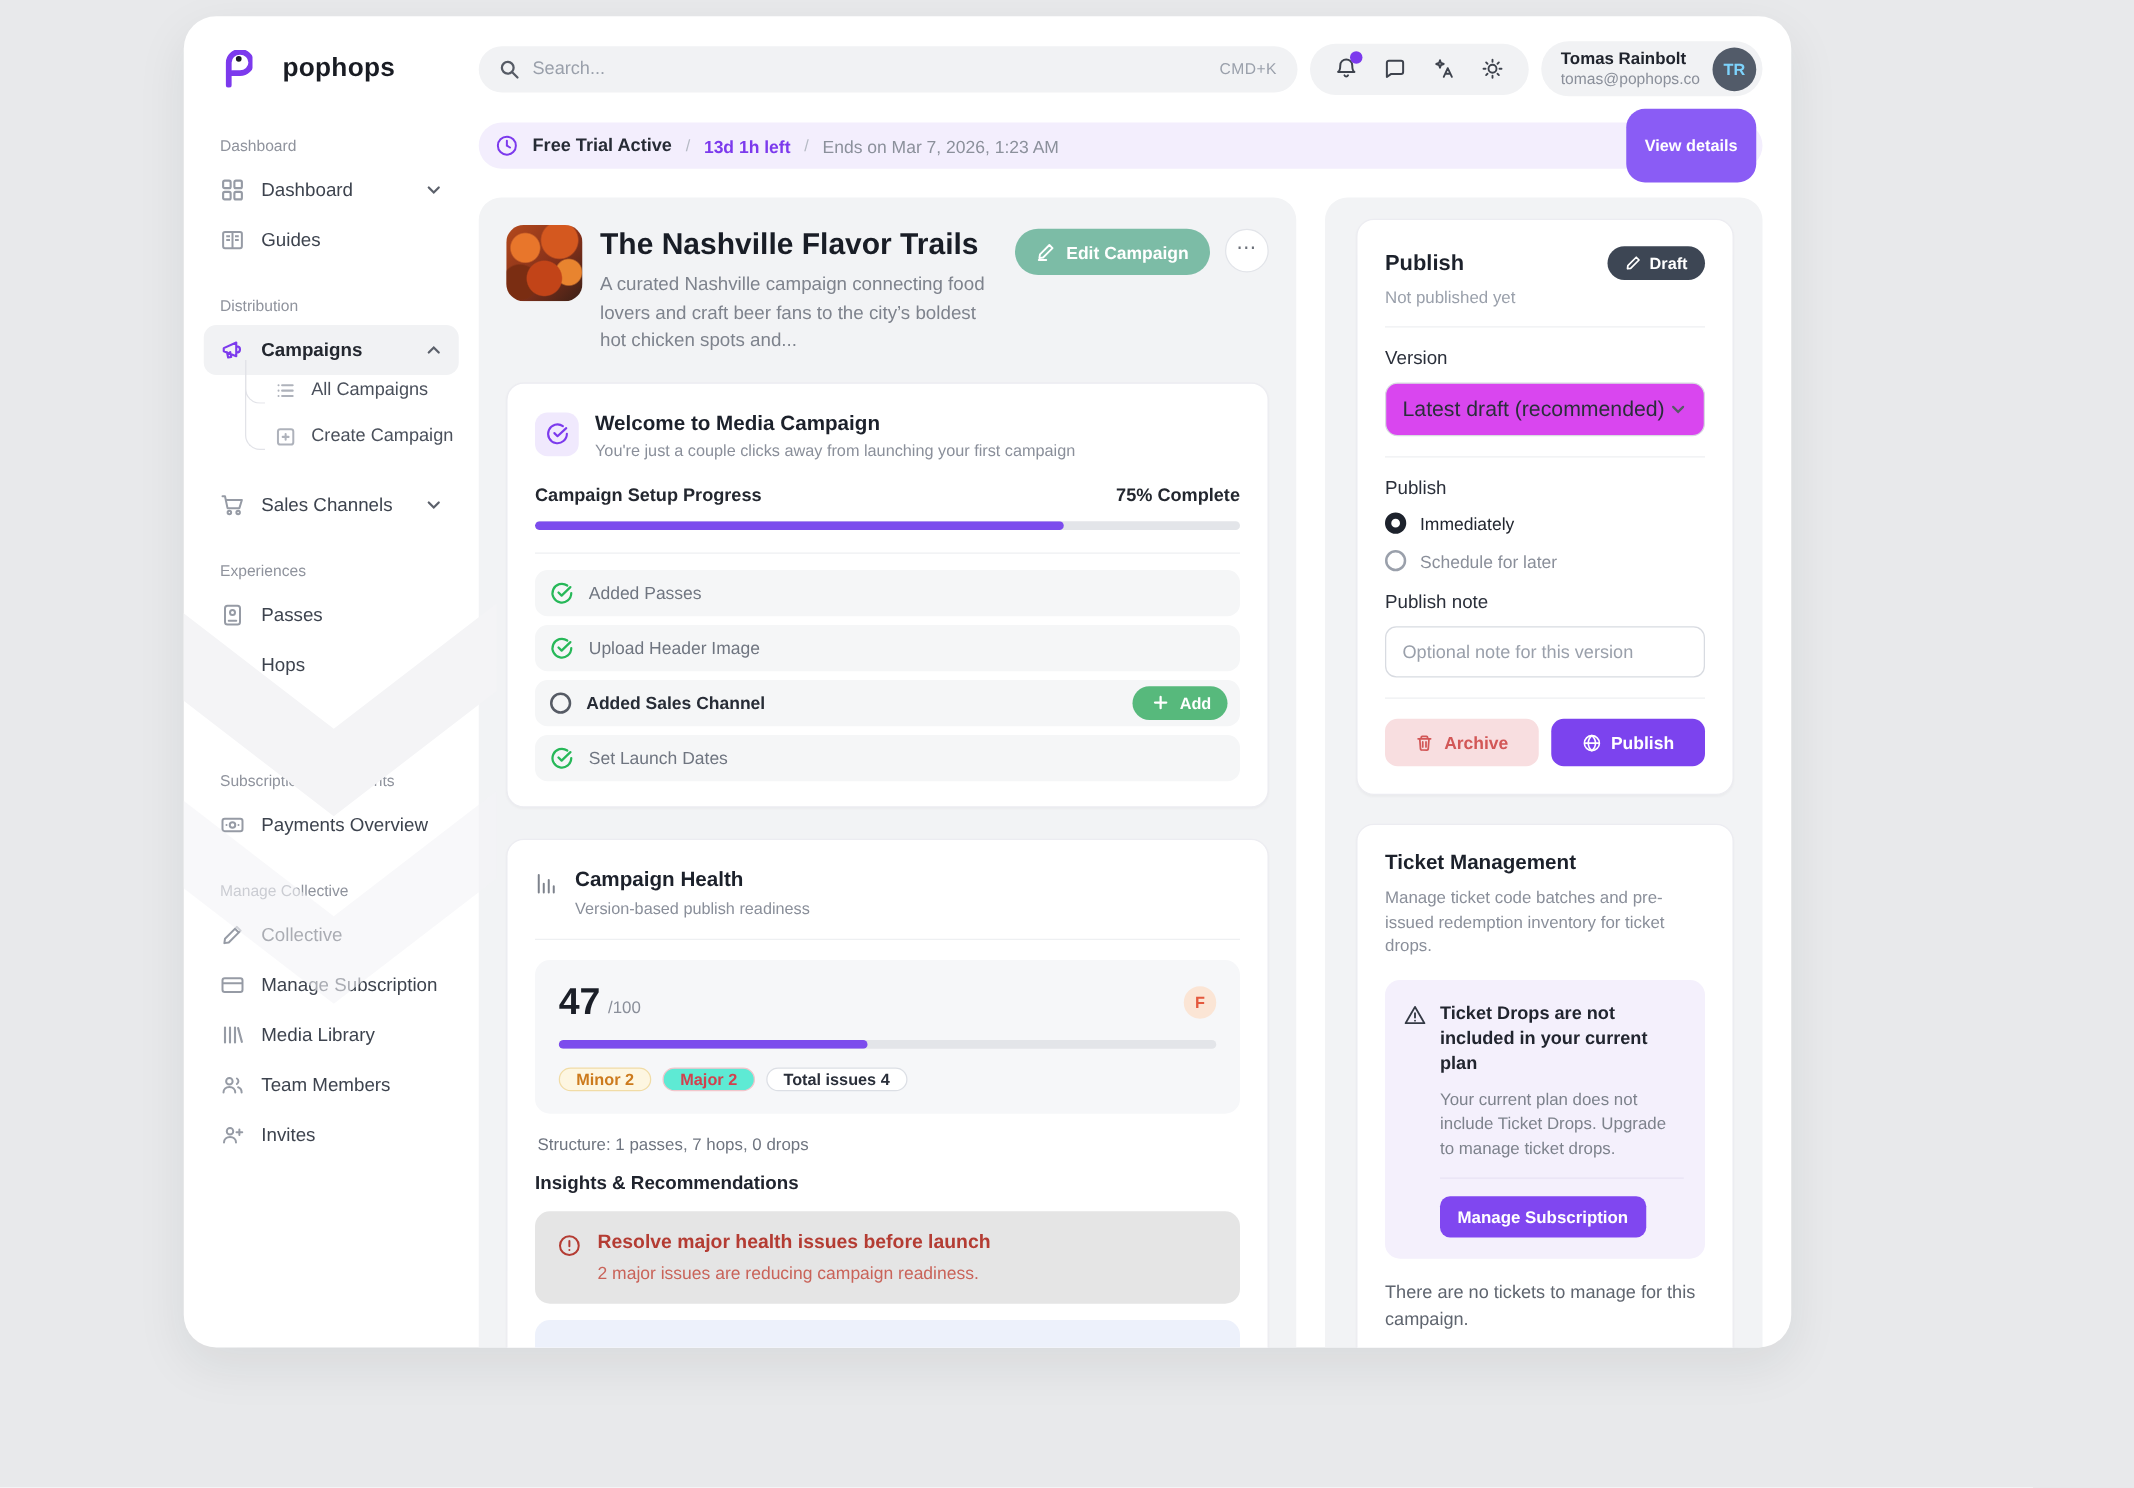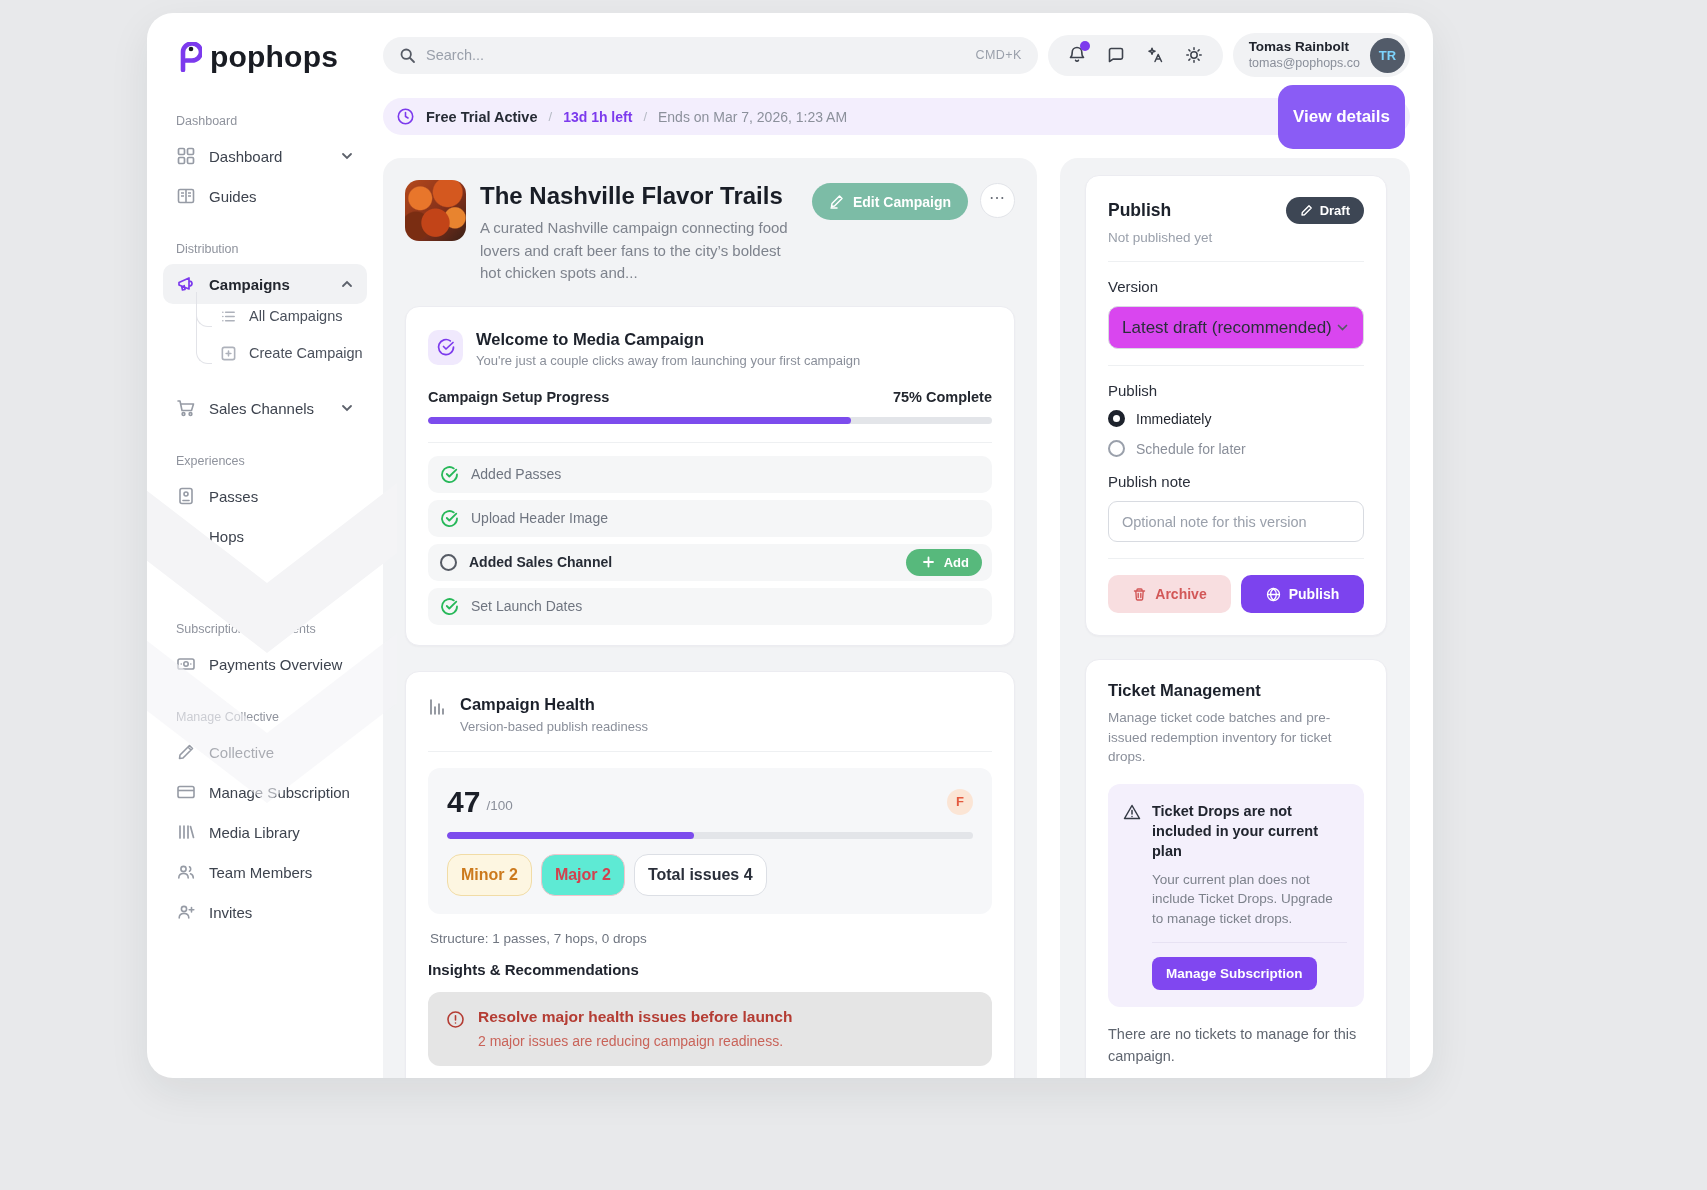--- a/index.html
+++ b/index.html
@@ -14,21 +14,21 @@
   .app {
     position:absolute; left:147px; top:13px; width:1286px; height:1065px;
     background:#ffffff; border-radius:26px; overflow:hidden;
     box-shadow:0 14px 40px rgba(30,32,40,.08);
     display:flex;
   }
   
   .sidebar { width:236px; flex:0 0 236px; padding:27px 16px 0 16px; position:relative; }
   .logo { display:flex; align-items:center; gap:8px; padding-left:13px; margin-bottom:40px; }
   .logo-mark { width:26px; height:30px; }
-  .logo-word { font-size:30px; font-weight:700; letter-spacing:.2px; color:#191c23; }
+  .logo-word { font-size:21px; font-weight:700; letter-spacing:.2px; color:#191c23;margin-left:16px; }
   .side-section { margin-bottom:26px; }
   .side-label { font-size:12.5px; color:#8f939d; padding:0 13px; margin-bottom:8px; }
   .side-item { display:flex; align-items:center; gap:13px; height:40px; padding:0 13px;
     border-radius:10px; font-size:15px; color:#3d434e; cursor:pointer; }
   .side-item .ico { width:20px; height:20px; color:#969ba5; flex:0 0 20px; }
   .side-item .lbl { flex:1; }
   .side-item .chev { width:14px; height:14px; color:#5c616b; }
   .side-item.active { background:#f1f2f4; font-weight:700; color:#23272f; }
   .side-item.active .ico { color:#7c3aed; }
   .subtree { position:relative; margin:4px 0 2px 33px; }
@@ -66,21 +66,21 @@
   .avatar { width:35px; height:35px; border-radius:50%; background:#525b69; color:#7dd3fc;
     font-size:13px; font-weight:700; display:flex; align-items:center; justify-content:center; }
   
   .banner { height:37px; background:#f3eefd; border-radius:19px; display:flex;
     align-items:center; gap:11px; padding:0 5px 0 13px; margin-bottom:23px; }
   .banner .clock { width:19px; height:19px; color:#7c3aed; }
   .banner .b-strong { font-size:14.5px; font-weight:700; color:#262b35; }
   .banner .b-sep { font-size:13px; color:#b5bac4; }
   .banner .b-left { font-size:14px; font-weight:600; color:#7c3aed; }
   .banner .b-ends { font-size:14px; color:#8b909b; flex:1; }
-  .btn-view { background:#8a5cf5; color:#fff; font-size:17px; font-weight:700;
+  .btn-view { background:#8a5cf5; color:#fff; font-size:13px; font-weight:700;
     border:0; border-radius:15px; padding:22px 15px; cursor:pointer; font-family:inherit; }
   
   .cols { flex:1; display:flex; gap:23px; align-items:stretch; min-height:0; }
   .panel { background:#f2f3f5; border-radius:18px 18px 0 0; }
   .main-panel { flex:1; padding:22px; min-width:0; }
   .right-panel { flex:0 0 350px; padding:17px 23px 0 25px; }
   
   .camp-head { display:flex; gap:14px; margin:0 0 21px 0; }
   .camp-img { width:61px; height:61px; border-radius:14px; flex:0 0 61px;
     background:
@@ -134,21 +134,21 @@
   .hl-title { font-size:16.5px; font-weight:800; color:#1c212b; margin-bottom:5px; }
   .hl-sub { font-size:13px; color:#8a8f9a; }
   .hl-div { border:0; border-top:1px solid #eef0f2; margin:17px 0 16px 0; }
   .score-box { background:#f6f7f9; border-radius:12px; padding:17px 19px 18px 19px; }
   .score-row { display:flex; align-items:center; margin-bottom:13px; }
   .score-num { font-size:30px; font-weight:800; color:#1b1f28; }
   .score-max { font-size:13.5px; color:#8a8f9a; margin-left:6px; margin-top:8px; }
   .grade { margin-left:auto; width:26px; height:26px; border-radius:50%; background:#fbe5d5;
     color:#e4593e; font-size:13px; font-weight:700; display:flex; align-items:center; justify-content:center; }
   .badge-row { display:flex; gap:9px; margin-top:15px; }
-  .pill { font-size:16px; font-weight:700; border-radius:14px; padding:11px 13px; border:1px solid; }
+  .pill { font-size:13px; font-weight:700; border-radius:14px; padding:1px 13px; border:1px solid; }
   .pill.minor { background:#fdf6e1; border-color:#f1dca6; color:#cc7a1d; }
   .pill.major { background:#5eead4; border-color:#f2c5cb; color:#d2414e; }
   .pill.total { background:#fff; border-color:#dcdfe5; color:#2a2f3a; }
   .structure { font-size:13.5px; color:#6f7580; margin:17px 0 15px 2px; }
   .insights { font-size:15px; font-weight:800; color:#20242e; margin-bottom:14px; }
   .alert { border-radius:12px; padding:16px 20px 17px 18px; display:flex; gap:13px; margin-bottom:13px; }
   .alert .ico { width:19px; height:19px; flex:0 0 19px; margin-top:2px; }
   .alert-title { font-size:15.5px; font-weight:700; margin-bottom:7px; }
   .alert-body { font-size:14px; }
   .alert.err { background:#e5e5e5; }

